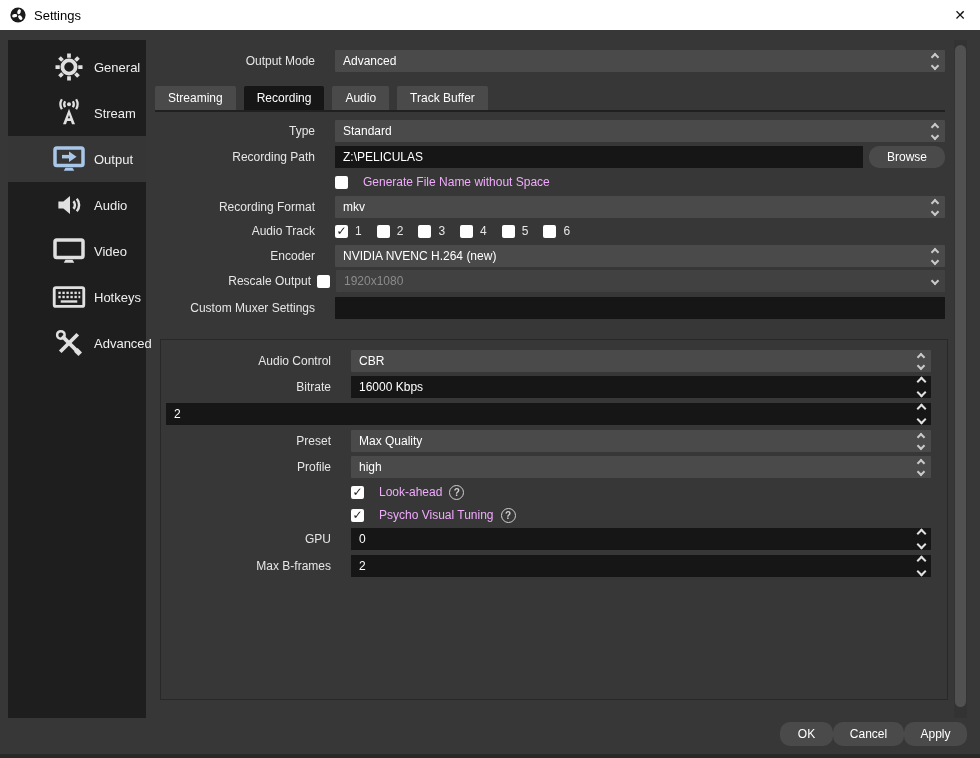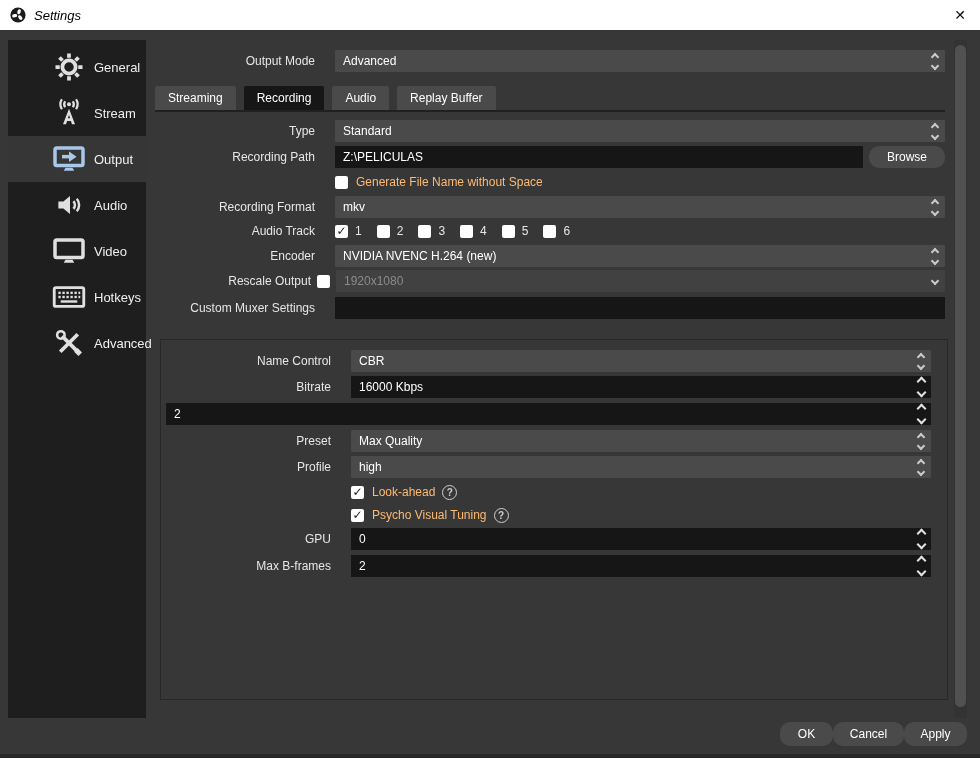--- a/index.html
+++ b/index.html
@@ -6,21 +6,21 @@
   html,body { width:980px; height:758px; }
   body {
     position:relative; background:#373737; overflow:hidden;
     font-family:"Liberation Sans","DejaVu Sans",sans-serif;
     color:#e6e6e6; font-size:12px;
   }
   
   .titlebar { position:absolute; top:0; left:0; right:0; height:30px; background:#ffffff;
               display:flex; align-items:center; }
   .titlebar .logo { margin-left:10px; width:16px; height:16px; }
-  .titlebar .title { margin-left:8px; color:#000; font-size:13px;font-style:italic; }
+  .titlebar .title { margin-left:8px; color:#000; font-size:13px; }
   .close-btn { position:absolute; right:14px; top:7px; color:#101010; font-size:14px;
                line-height:16px; cursor:default; }
   
   .sidebar { position:absolute; left:8px; top:40px; width:138px; height:678px;
              background:#1e1e1e; padding-top:4px; }
   .side-item { height:46px; display:flex; align-items:center; color:#efefef; font-size:13px;padding-left:36px; }
   .side-item .ic { width:34px; margin-left:8px; margin-right:8px; display:flex;
                    align-items:center; justify-content:center; flex:none; }
   .side-item.selected { background:#363636; }
   
@@ -55,21 +55,21 @@
   .tab.selected { background:#161616; }
   .tabline { position:absolute; left:155px; top:110px; width:790px; height:2px; background:#202020; }
   
   .groupbox { position:absolute; left:160px; top:339px; width:788px; height:361px;
               border:1px solid #282828; }
   .grow { position:absolute; left:5px; right:16px; height:22px; display:flex; align-items:center; }
   .grow .lbl { width:185px; }
   .help { width:15px; height:15px; border:1.5px solid #cfcfcf; border-radius:50%; color:#cfcfcf;
           font-size:10px; font-weight:bold; display:flex; align-items:center; justify-content:center;
           margin-left:7px; flex:none; }
-  .cb-label { margin-left:8px; color:#fdba74; }
+  .cb-label { margin-left:15px; color:#f0abfc; }
   .track { display:flex; align-items:center; gap:7px; margin-right:15px; }
   
   .scroll-track { position:absolute; right:13px; top:40px; width:13px; height:678px; background:#333333; }
   .scroll-handle { position:absolute; left:1px; right:1px; top:5px; height:662px;
                    background:#515151; border-radius:6px; }
   
   .footer { position:absolute; right:13px; top:722px; display:flex; }
   .footer .btn.ok { width:53px; } .footer .btn.cancel { width:71px; } .footer .btn.apply { width:63px; }
   .bottom-edge { position:absolute; left:0; right:0; bottom:0; height:4px; background:#282828; }
 </style>
@@ -198,21 +198,21 @@
   <div class="tab">
       <span>Streaming</span>
     </div>
   <div class="tab selected">
       <span>Recording</span>
     </div>
   <div class="tab">
       <span>Audio</span>
     </div>
   <div class="tab">
-      <span>Replay Buffer</span>
+      <span>Track Buffer</span>
     </div>
 </div>
 <div class="tabline"></div>
 
 <div class="frow" style="top:120px">
   <span class="lbl">Type</span>
   <div class="field combo">
     <span>Standard</span>
     <span class="chevs">
         <span class="chev-up"></span>
@@ -297,21 +297,21 @@
 </div>
 
 <div class="frow" style="top:297px">
   <span class="lbl">Custom Muxer Settings</span>
   <input class="textinput" style="flex: 1 1 0%;" value="">
 </div>
 
 <div class="groupbox">
 
   <div class="grow" style="top:10px">
-    <span class="lbl">Name Control</span>
+    <span class="lbl">Audio Control</span>
     <div class="field combo">
       <span>CBR</span>
       <span class="chevs">
           <span class="chev-up"></span>
           <span class="chev-down"></span>
         </span>
     </div>
   </div>
 
   <div class="grow" style="top:36px">

